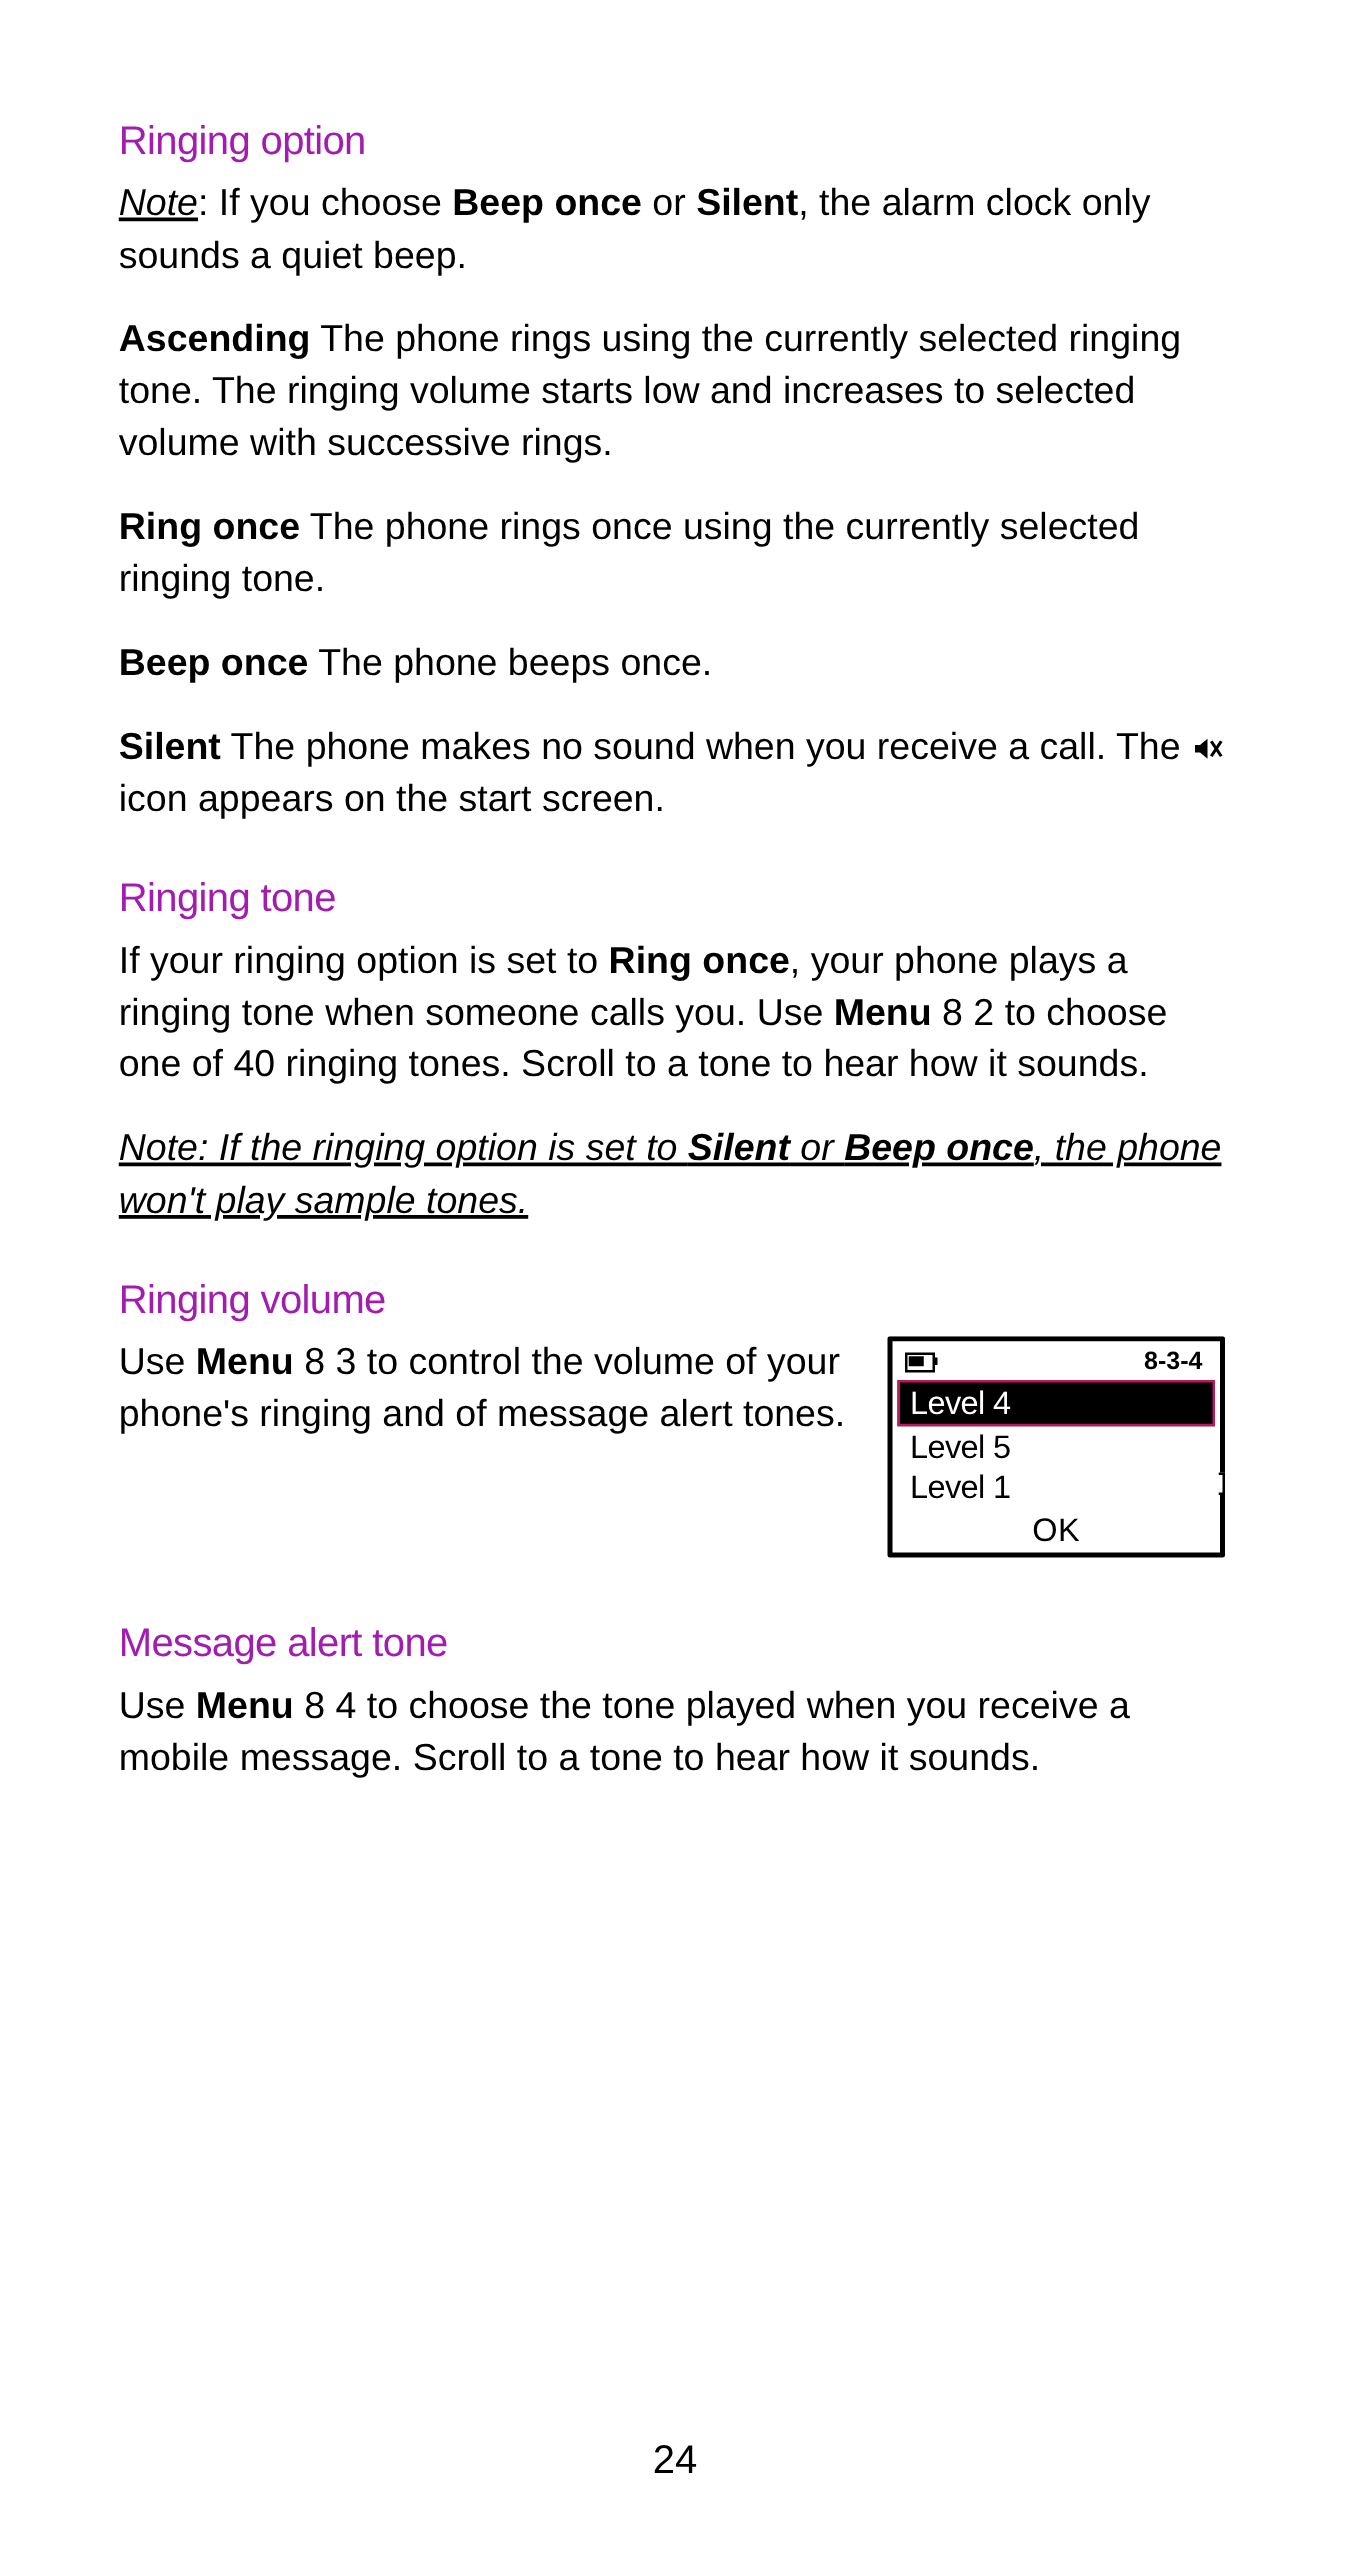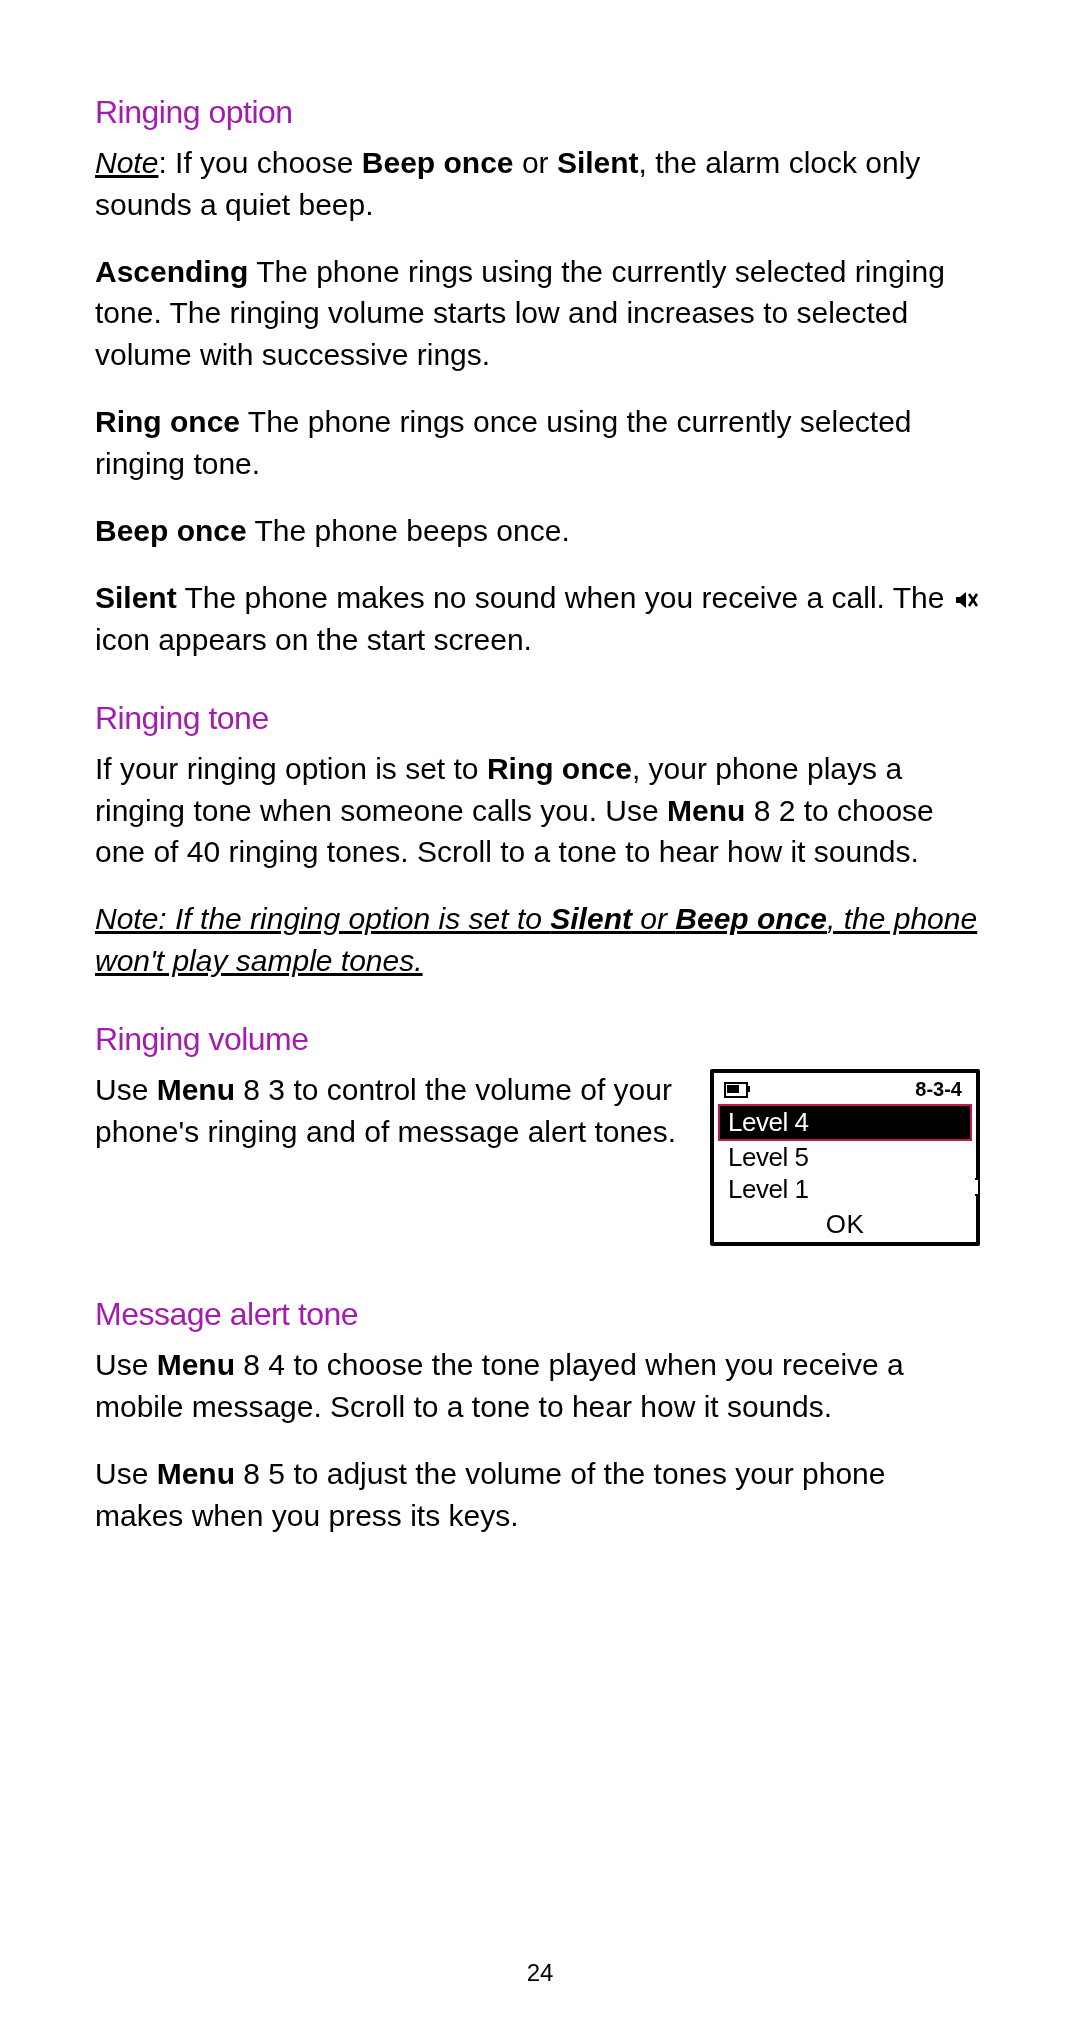--- a/index.html
+++ b/index.html
@@ -32,21 +32,21 @@
     margin: 0 0 26px 0;
   }
   .bold { font-weight: 700; }
   .ital { font-style: italic; text-decoration: underline; }
   .page-num {
     position: absolute;
     bottom: 50px;
     left: 0;
     width: 100%;
     text-align: center;
-    font-size: 24px;
+    font-size: 32px;
   }
   .screen-wrap {
     float: right;
     margin-left: 20px;
     margin-bottom: 10px;
   }
   .screen {
     width: 270px;
     border: 4px solid #000;
     border-radius: 2px;
@@ -181,18 +181,15 @@
     <p>
       <span>Use </span><span class="bold">Menu</span><span> 8 3 to control the volume of your phone's ringing and of message alert tones.</span>
     </p>
   </div>
 
   <h2>Message alert tone</h2>
   <p>
     <span>Use </span><span class="bold">Menu</span><span> 8 4 to choose the tone played when you receive a mobile message. Scroll to a tone to hear how it sounds.</span>
   </p>
 
-  <p>
-    <span>Use </span><span class="bold">Menu</span><span> 8 5 to adjust the volume of the tones your phone makes when you press its keys.</span>
-  </p>
 
   <div class="page-num">24</div>
 </div>
 
 </body></html>

